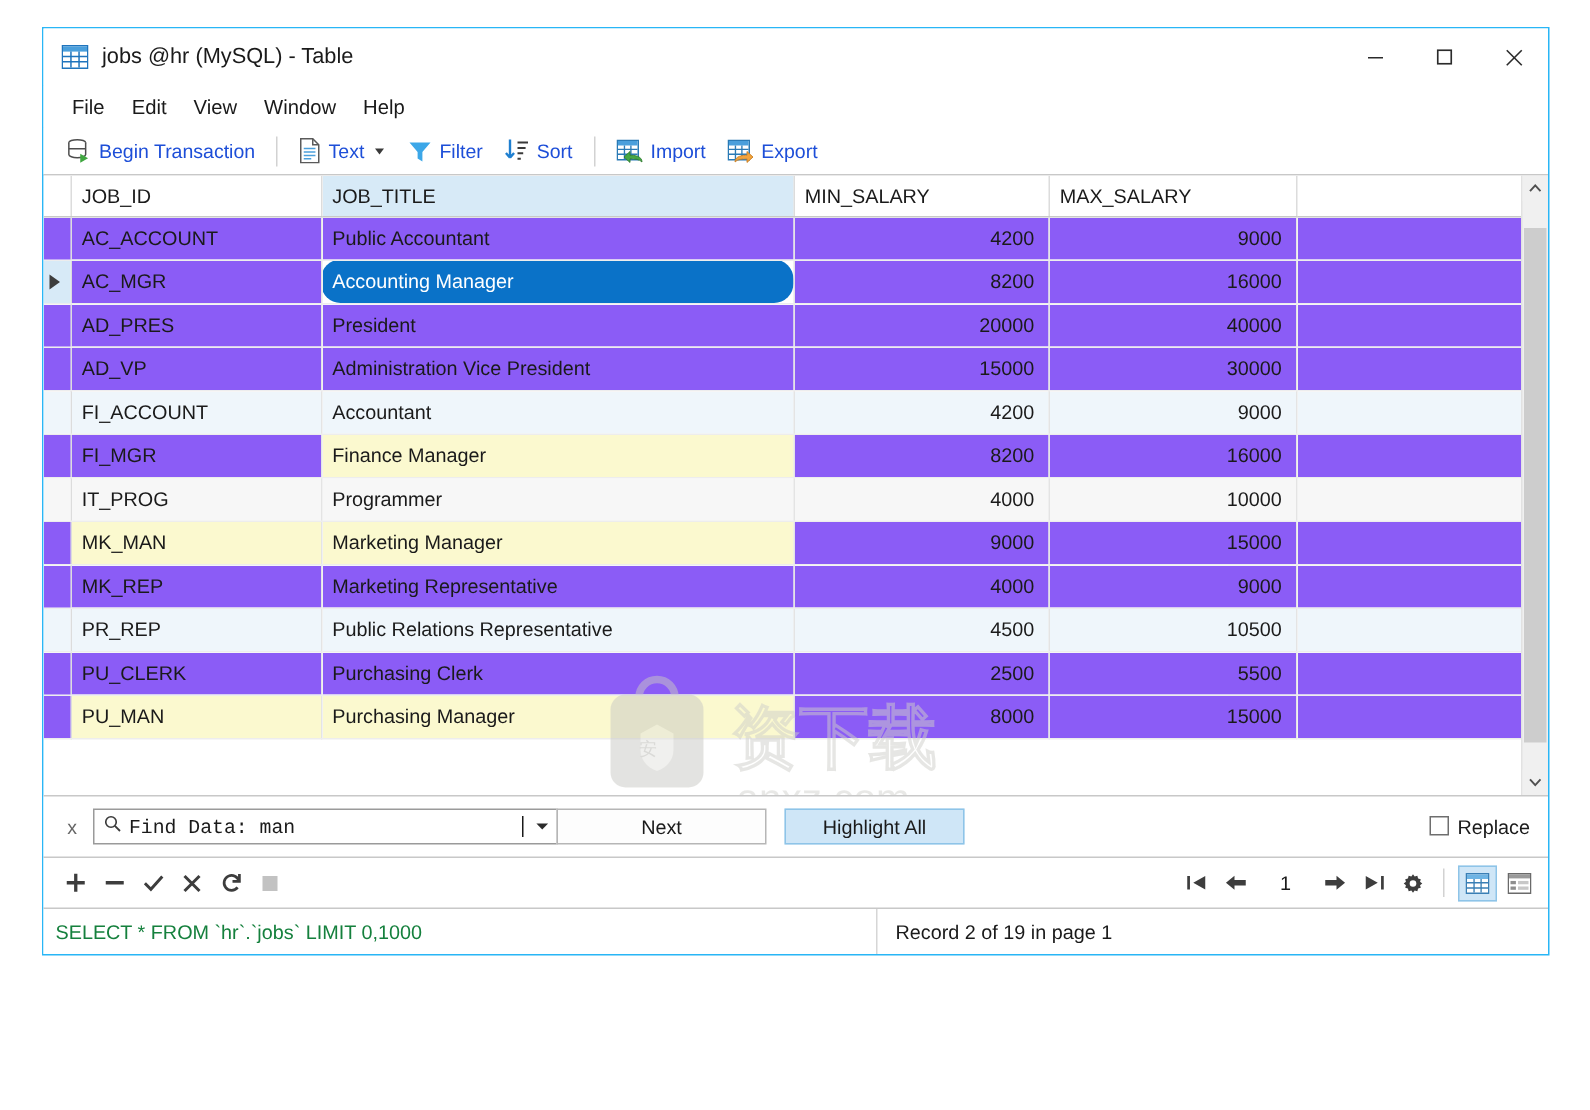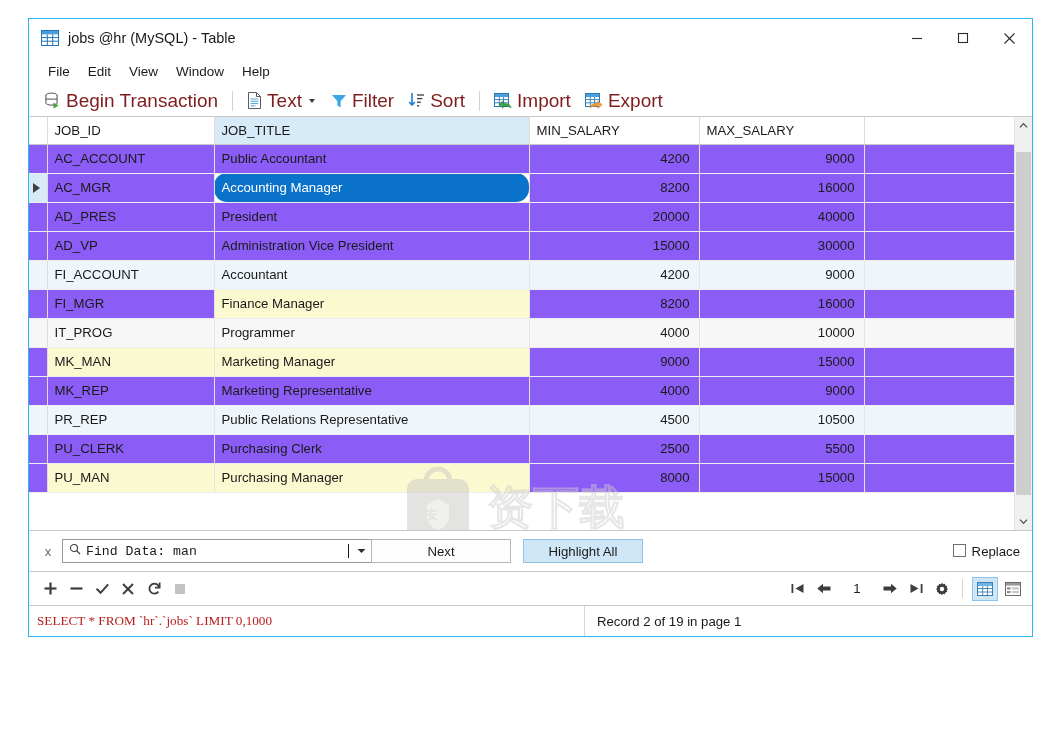--- a/index.html
+++ b/index.html
@@ -40,21 +40,21 @@
     font-size:13.5px;color:#1a1a1a;padding:3px 9px;white-space:nowrap;cursor:default;
   }
   
   #toolbar{
     height:31px;flex:0 0 31px;display:flex;align-items:center;
     padding-left:8px;background:#ffffff;
   }
   .tb-btn{
     display:flex;align-items:center;height:25px;padding:0 7px;white-space:nowrap;cursor:default;
   }
-  .tb-btn .lbl{font-size:19px;color:#7f1d1d;margin-left:5px;}
+  .tb-btn .lbl{font-size:13px;color:#1d4ed8;margin-left:5px;}
   .tb-sep{width:1px;height:20px;background:#d2d2d2;margin:0 7px;flex:0 0 auto;}
   .caret{
     width:0;height:0;border-left:3.5px solid transparent;border-right:3.5px solid transparent;
     border-top:4px solid #3a3a3a;margin-left:7px;margin-right:2px;
   }
   
   #gridwrap{
     flex:1 1 auto;position:relative;border-top:1px solid #c8c8c8;overflow:hidden;
     display:flex;
   }
@@ -155,30 +155,30 @@
     border:1px solid transparent;box-sizing:border-box;margin-left:2px;
   }
   .viewbtn.active{background:#cfe6f7;border-color:#8ec4e8;}
   #navright{margin-left:auto;display:flex;align-items:center;}
   
   #statusbar{
     flex:0 0 30px;height:30px;display:flex;align-items:center;
     border-top:1px solid #c8c8c8;background:#ffffff;
   }
   #status-sql{
-    flex:0 0 556px;padding-left:8px;font-size:13.2px;color:#b91c1c;
+    flex:0 0 556px;padding-left:8px;font-size:13.2px;color:#15803d;
     border-right:1px solid #d6d6d6;height:100%;display:flex;align-items:center;
-    box-sizing:border-box;white-space:nowrap;overflow:hidden;font-family:Liberation Serif, serif;
+    box-sizing:border-box;white-space:nowrap;overflow:hidden;
   }
   #status-rec{
     padding-left:12px;font-size:13.2px;color:#1a1a1a;white-space:nowrap;
   }
   
   #watermark{
-    position:absolute;left:370px;top:344px;width:300px;height:110px;
+    position:absolute;left:370px;top:328px;width:300px;height:110px;
     pointer-events:none;opacity:.5;z-index:5;
   }
 </style>
 </head>
 <body>
 
 <div id="window">
 
   <div id="titlebar">
     <span id="app-icon">

